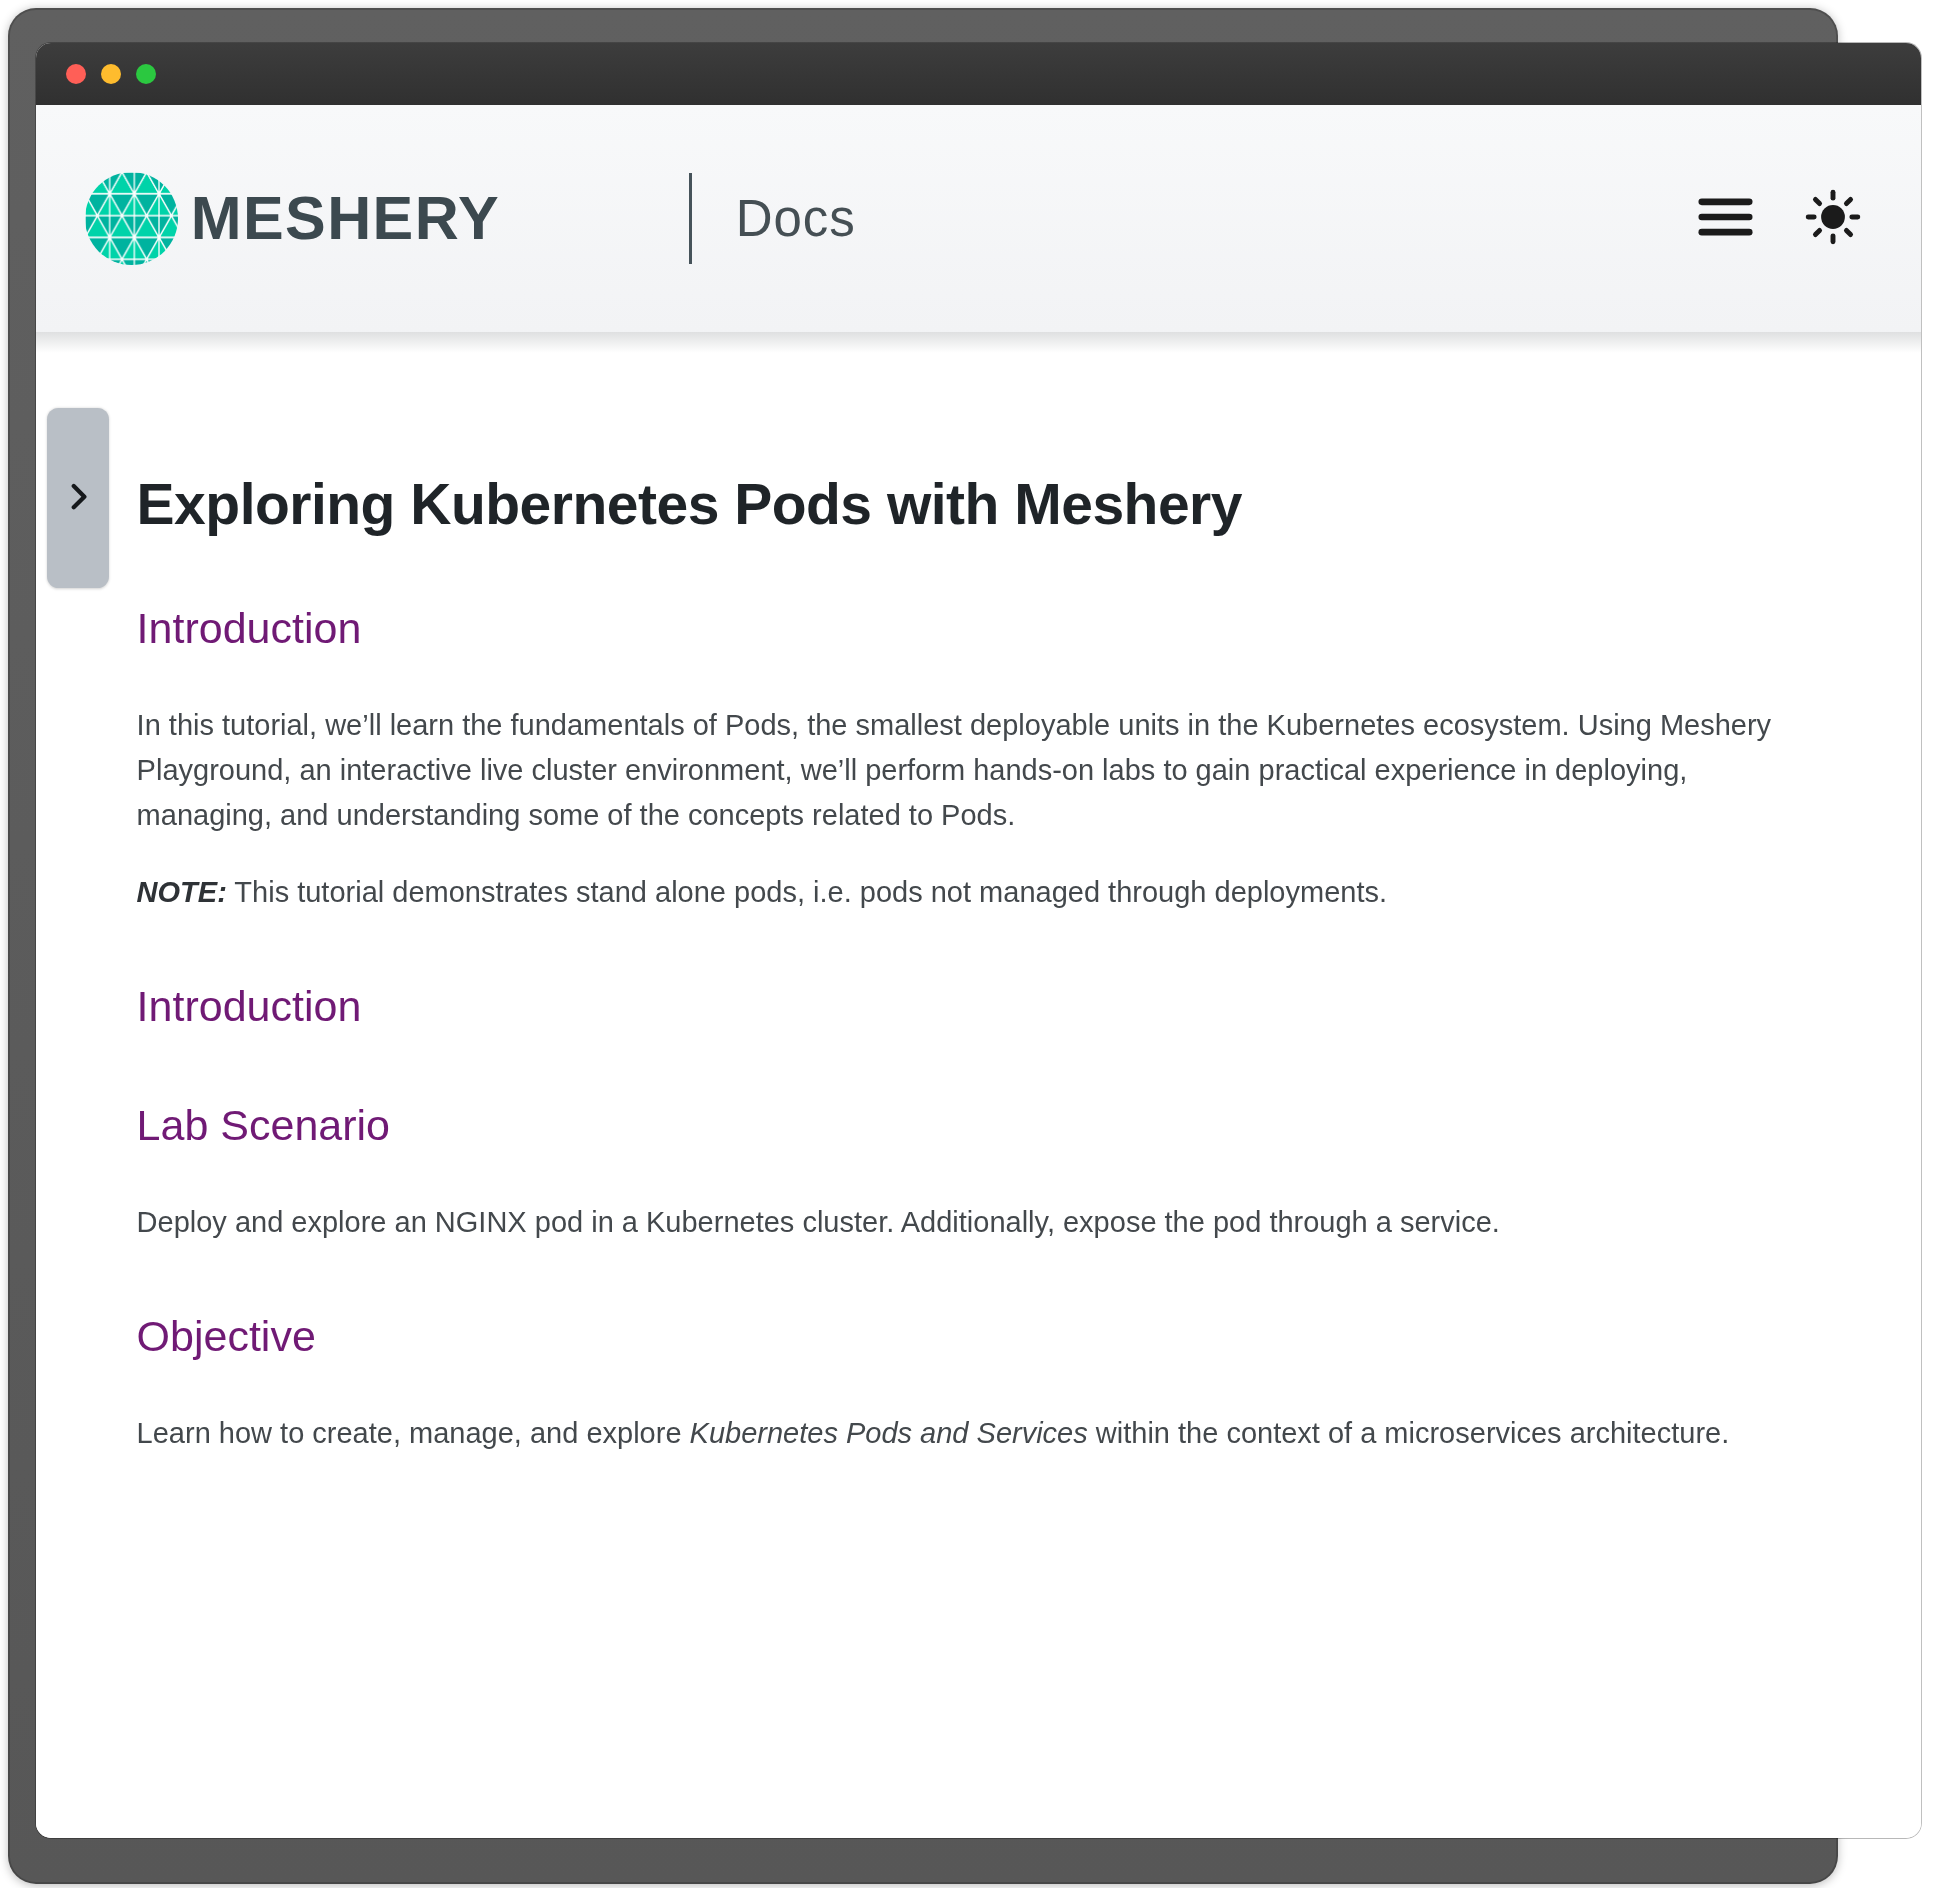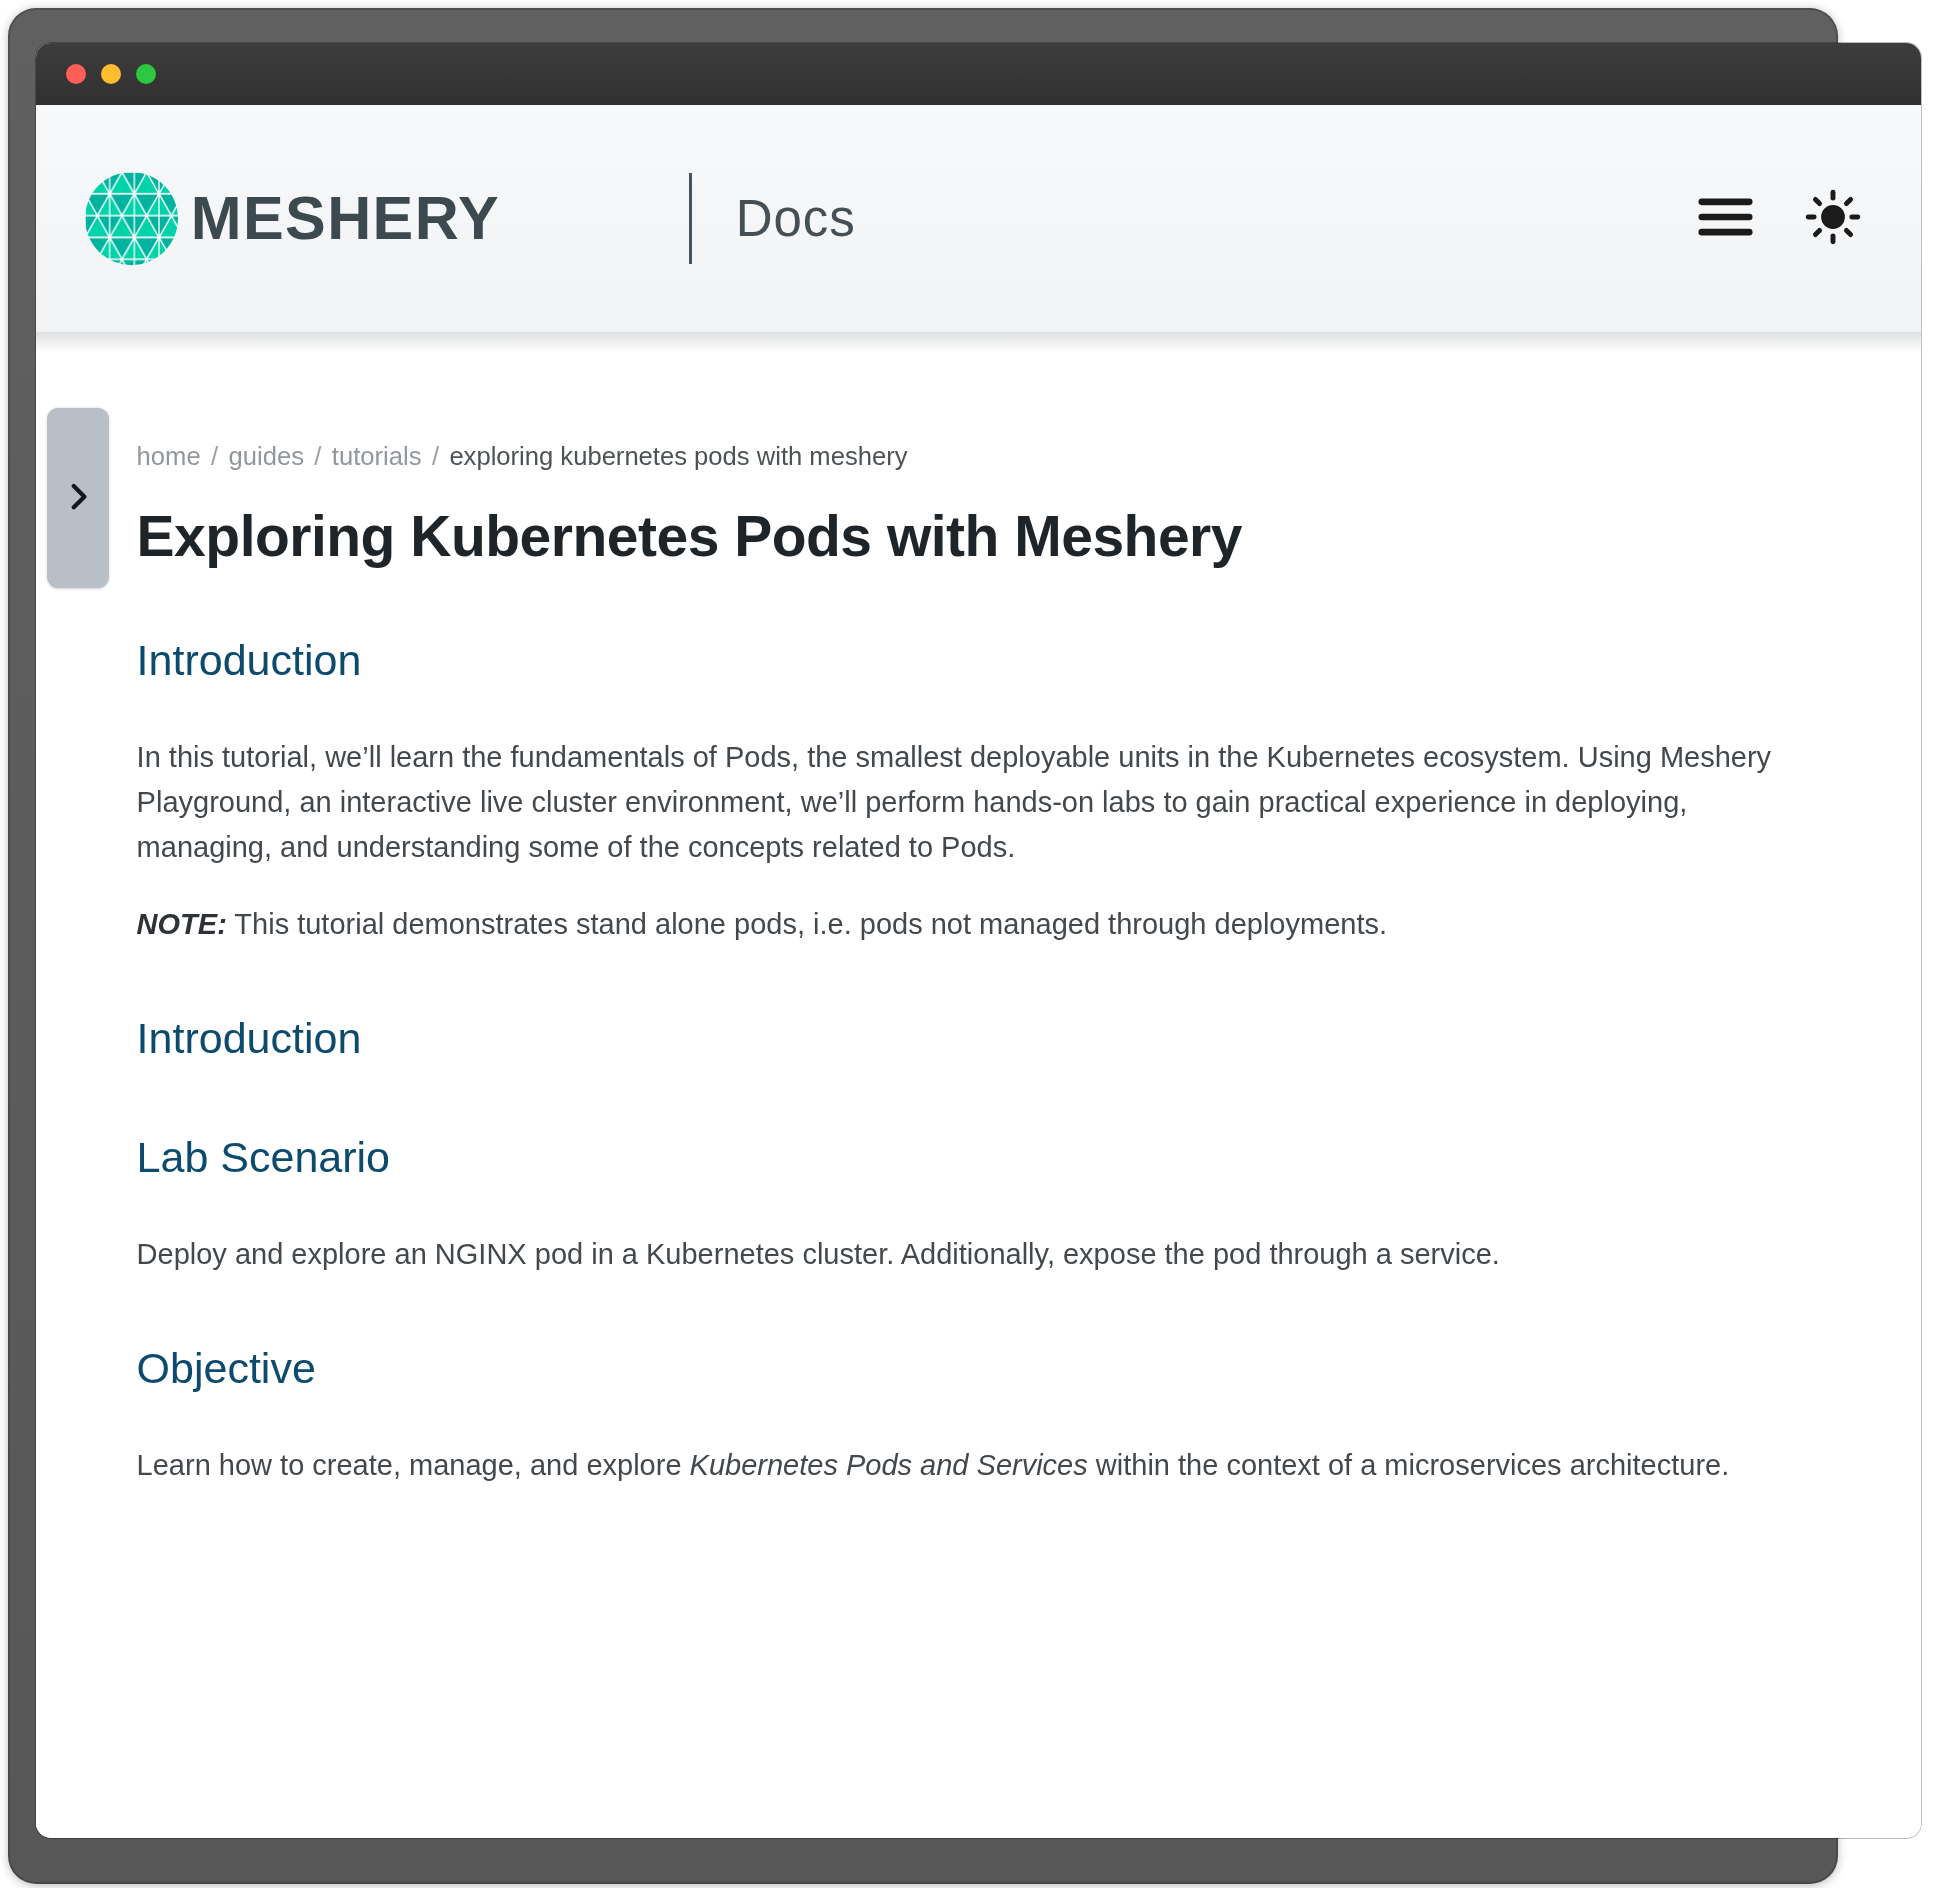--- a/index.html
+++ b/index.html
@@ -66,21 +66,21 @@
   .breadcrumb a{color:#92979b;text-decoration:none;cursor:pointer;}
   .breadcrumb .sep{color:#9aa0a3;margin:0 10.4px;}
   .breadcrumb .current{color:#4d5255;}
 
   h1{
     margin:32px 0 0;font-size:57px;line-height:65px;font-weight:700;
     color:#1f2428;letter-spacing:-0.5px;
   }
   h2{
     margin:64px 0 47px;font-size:43px;line-height:55px;font-weight:400;
-    color:#0c4a6e;
+    color:#701a75;
   }
   p{
     margin:0 0 32px;font-size:29px;line-height:45px;color:#43484c;
     width:1694px;
   }
   .note-label{font-style:italic;font-weight:700;color:#2e3236;}
   ul{margin:23px 0 0;padding:0 0 0 44px;}
   li{font-size:29px;line-height:44px;color:#43484c;margin-bottom:11.4px;}
   li::marker{color:#3a3e42;}
   em{font-style:italic;}
@@ -162,23 +162,20 @@
       <button class="sidebar-toggle">
         <span>
           <svg viewBox="0 0 24 24" width="34" height="34" aria-hidden="true">
             <path d="M9 5 L16.5 12.5 L9 20" fill="none" stroke="#15181b" stroke-width="3" stroke-linecap="round" stroke-linejoin="round"></path>
           </svg>
         </span>
       </button>
 
       <main class="main">
 
-        <nav class="breadcrumb">
-          <a>home</a><span class="sep">/</span><a>guides</a><span class="sep">/</span><a>tutorials</a><span class="sep">/</span><span class="current">exploring kubernetes pods with meshery</span>
-        </nav>
 
         <h1>Exploring Kubernetes Pods with Meshery</h1>
 
         <h2>Introduction</h2>
         <p>In this tutorial, we’ll learn the fundamentals of Pods, the smallest deployable units in the Kubernetes ecosystem. Using Meshery Playground, an interactive live cluster environment, we’ll perform hands-on labs to gain practical experience in deploying, managing, and understanding some of the concepts related to Pods.</p>
         <p><em class="note-label">NOTE:</em><span> This tutorial demonstrates stand alone pods, i.e. pods not managed through deployments.</span></p>
 
         <h2>Introduction</h2>
 
         <h2>Lab Scenario</h2>

